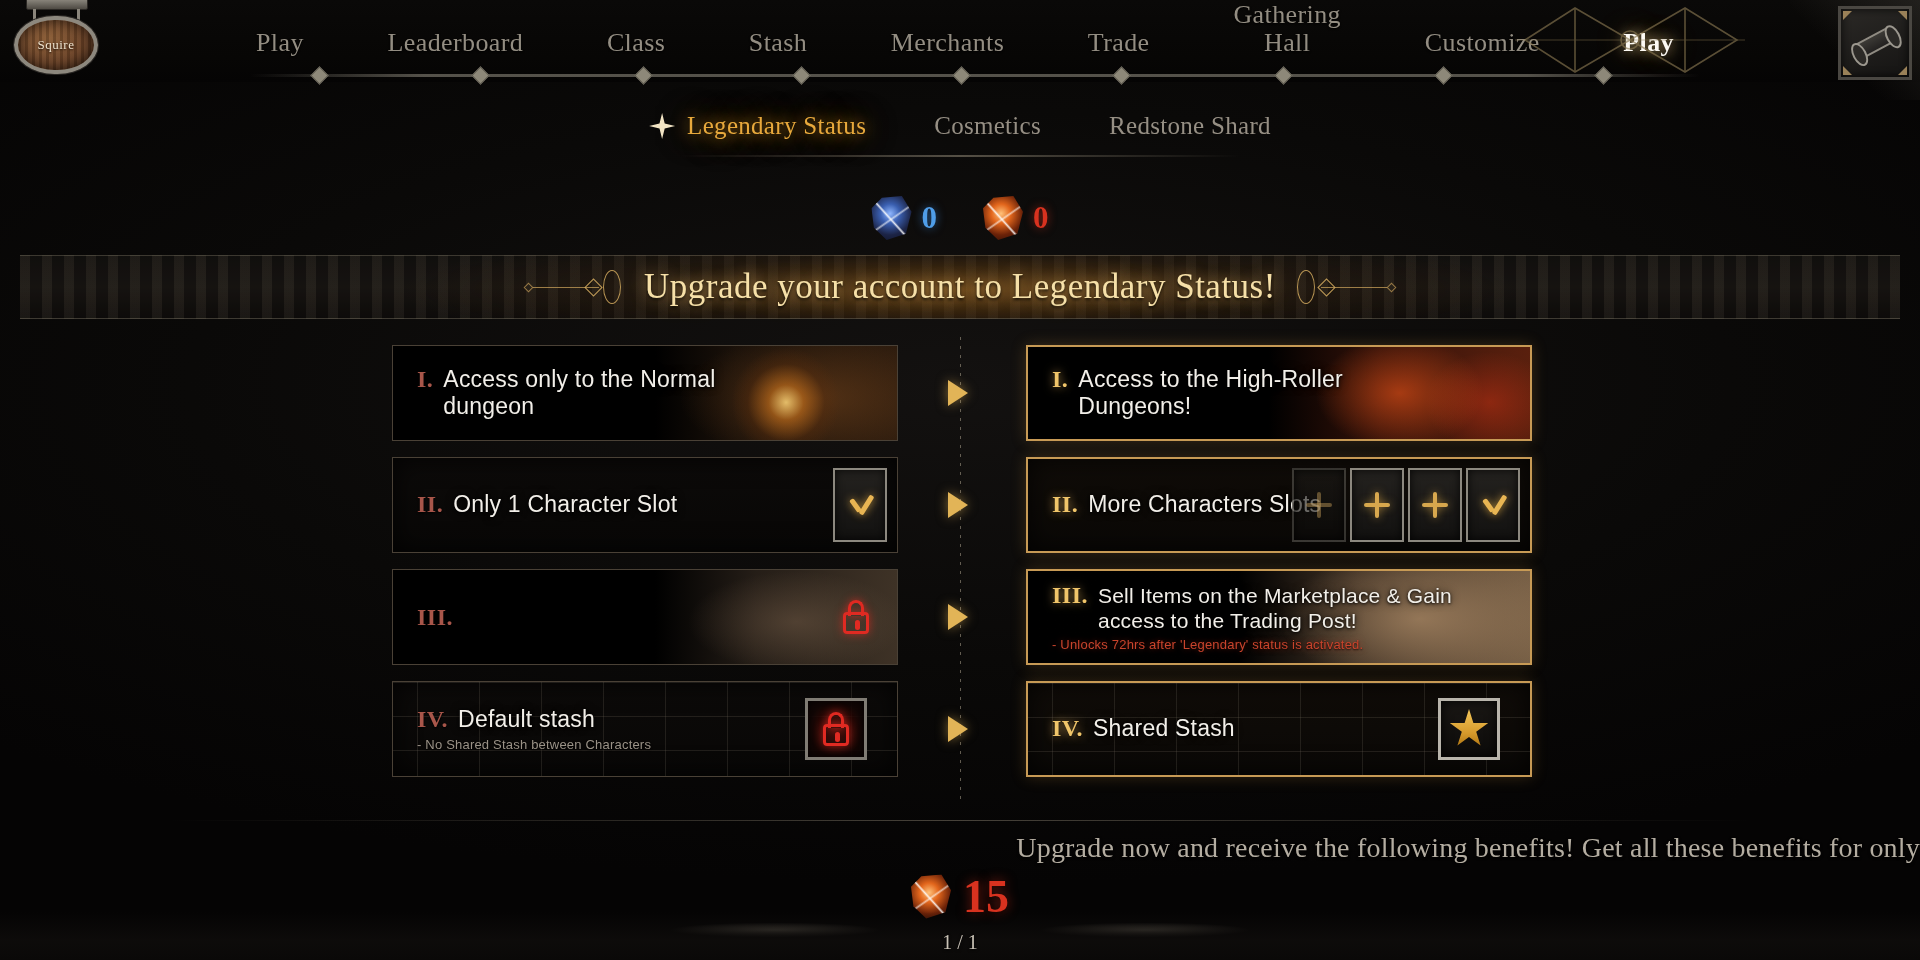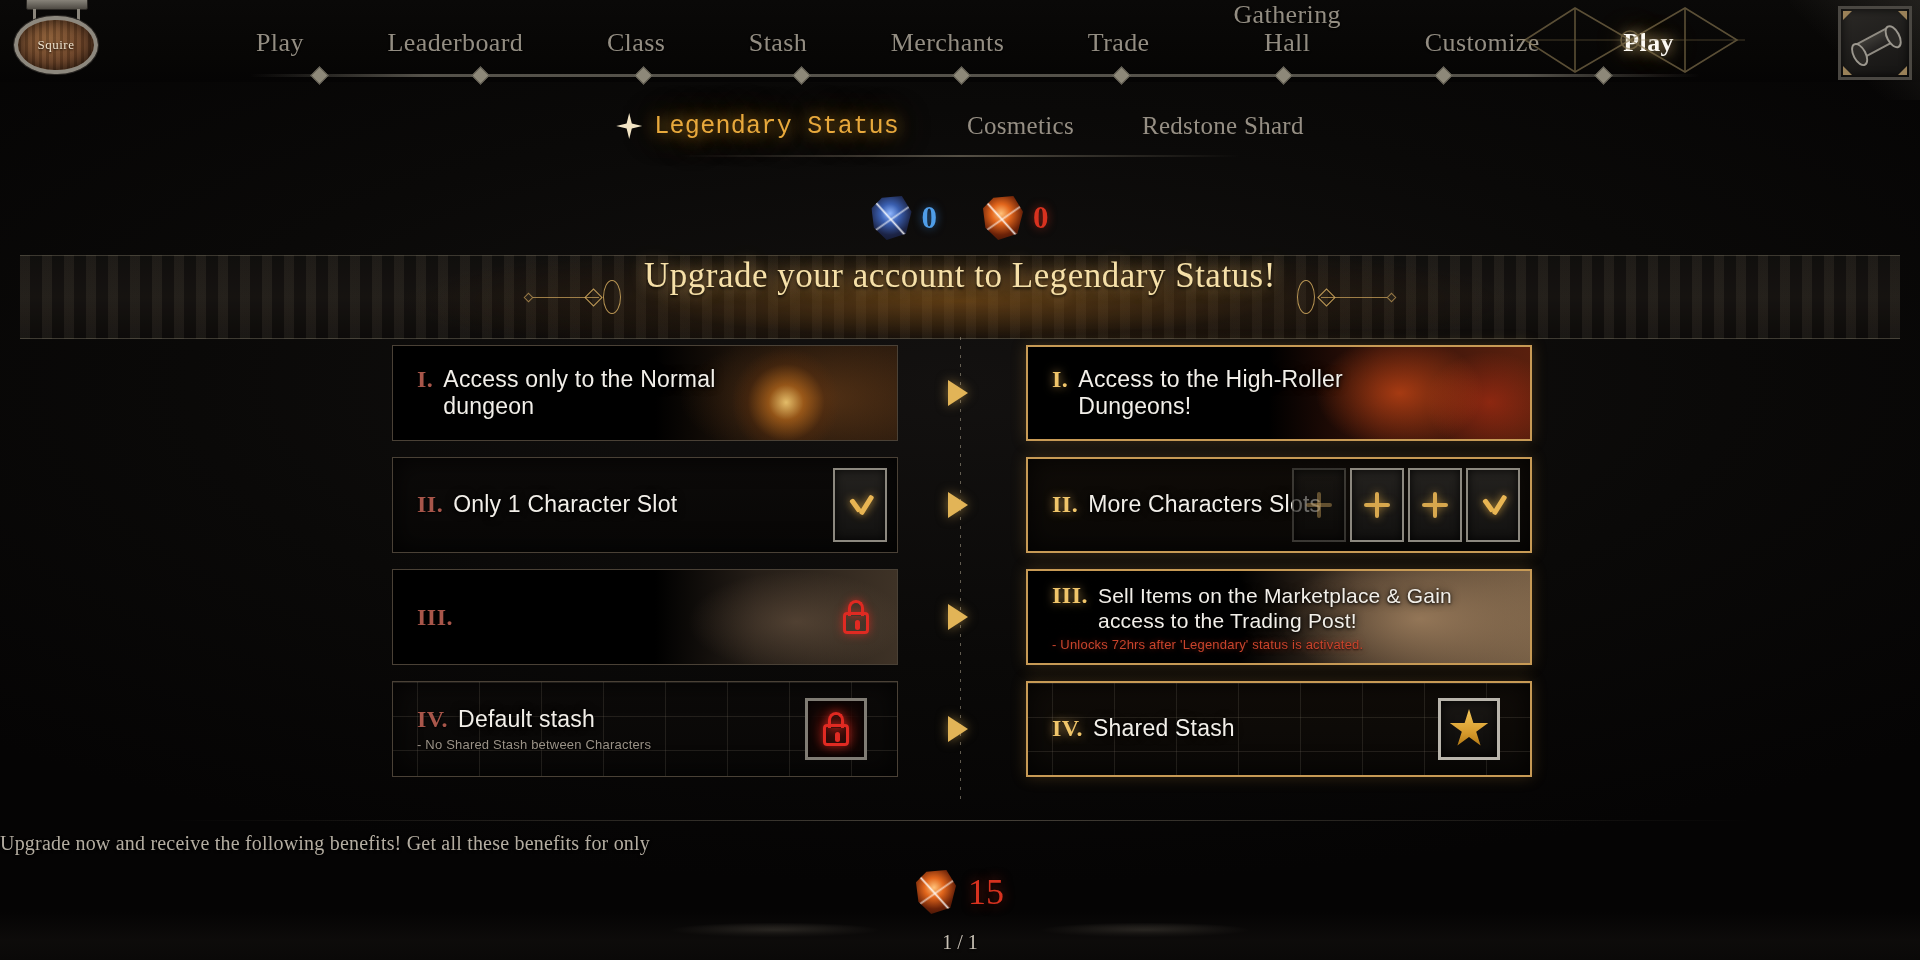--- a/index.html
+++ b/index.html
@@ -110,21 +110,21 @@
   }
   
   .subtabs {
     position:absolute; top:98px; left:0; width:1920px; height:56px;
     display:flex; align-items:center; justify-content:center; gap:68px;
   }
   .subtab {
     font-size:25px; color:#968f84; cursor:pointer; letter-spacing:.3px;
     display:flex; align-items:center; gap:12px;
   }
-  .subtab.active { color:#e8a93c; text-shadow:0 0 16px rgba(235,165,50,.8), 0 0 34px rgba(200,130,30,.5);font-family:Liberation Mono, monospace; }
+  .subtab.active { color:#e8a93c; text-shadow:0 0 16px rgba(235,165,50,.8), 0 0 34px rgba(200,130,30,.5); }
   .star4 {
     width:26px; height:26px;
     background:#f2e4c4;
     clip-path:polygon(50% 0%, 60% 40%, 100% 50%, 60% 60%, 50% 100%, 40% 60%, 0% 50%, 40% 40%);
     filter:drop-shadow(0 0 6px rgba(255,230,170,.8));
   }
   .subtab-rule {
     position:absolute; top:155px; left:680px; width:560px; height:2px;
     background:linear-gradient(90deg, rgba(140,130,112,0), rgba(160,150,130,.5) 50%, rgba(140,130,112,0));
   }
@@ -151,28 +151,28 @@
     content:""; position:absolute; inset:0;
     background:
       linear-gradient(48deg, transparent 44%, rgba(255,255,255,.85) 47%, transparent 50%),
       linear-gradient(-35deg, transparent 46%, rgba(255,255,255,.6) 49%, transparent 52%);
   }
   .cur-val { font-size:31px; font-weight:bold; }
   .cur-blue .cur-val { color:#4f9de8; text-shadow:0 0 10px rgba(60,140,230,.6); }
   .cur-red .cur-val { color:#d8321f; text-shadow:0 0 10px rgba(210,50,30,.6); }
   
   .banner {
-    position:absolute; top:255px; left:20px; width:1880px; height:84px;
+    position:absolute; top:255px; left:20px; width:1880px; height:64px;
     background:
       radial-gradient(ellipse 700px 80px at 50% 55%, rgba(150,92,24,.55) 0%, rgba(60,36,12,.3) 45%, rgba(15,12,10,0) 80%),
       repeating-linear-gradient(90deg, rgba(125,115,95,.10) 0 10px, rgba(0,0,0,.18) 10px 22px),
       linear-gradient(180deg,#141210 0%, #1b1714 50%, #100e0c 100%);
     border-top:1px solid rgba(150,140,120,.35);
     border-bottom:1px solid rgba(150,140,120,.35);
-    display:flex; justify-content:center;
+    display:flex; align-items:center; justify-content:center;
   }
   .banner-title {
     font-size:35px; color:#f6e0a8; letter-spacing:.5px;
     text-shadow:0 0 16px rgba(255,200,110,.65), 0 2px 3px #000;
   }
   .banner-orn { position:absolute; top:50%; transform:translateY(-50%); width:110px; height:34px; }
   .banner-orn.left { left:505px; }
   .banner-orn.right { right:505px; }
   .orn-line { position:absolute; top:50%; width:66px; height:1px; background:rgba(200,160,90,.75); }
   .orn-diamond {
@@ -339,29 +339,29 @@
     filter:drop-shadow(0 0 6px rgba(226,180,87,.55));
     z-index:4;
   }
   
   .footer-rule {
     position:absolute; top:820px; left:170px; width:1580px; height:1px;
     background:linear-gradient(90deg, rgba(140,130,112,0), rgba(150,140,122,.45) 50%, rgba(140,130,112,0));
   }
   .footer-text {
     position:absolute; top:832px; left:0; width:1920px;
-    text-align:left; font-size:20px; color:#b4ada1; letter-spacing:.2px;
+    text-align:right; font-size:28px; color:#b4ada1; letter-spacing:.2px;
     text-shadow:0 1px 3px #000;
   }
   .price-row {
     position:absolute; top:870px; left:0; width:1920px;
     display:flex; align-items:center; justify-content:center; gap:12px;
   }
   .price-val {
-    font-size:36px; font-weight:normal; color:#d8321f;
+    font-size:46px; font-weight:bold; color:#d8321f;
     text-shadow:0 0 12px rgba(215,50,30,.55), 0 2px 3px #000;
   }
   .pager {
     position:absolute; bottom:6px; left:0; width:1920px;
     text-align:center; font-size:20px; color:#c9c2b6;
     text-shadow:0 1px 3px #000;
   }
   .pager-wing {
     position:absolute; bottom:22px; height:16px; width:250px;
     background:

